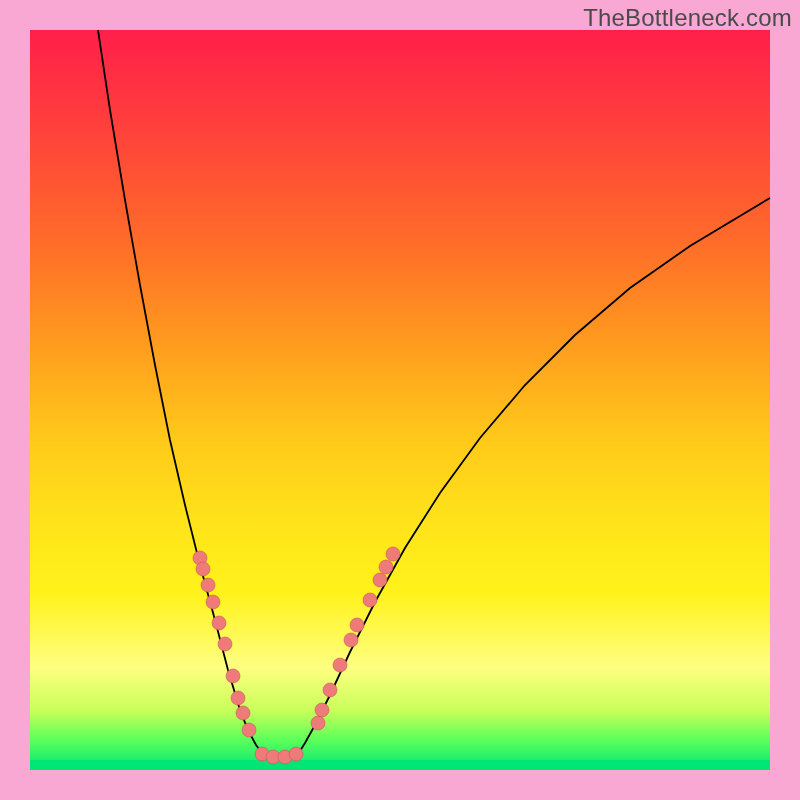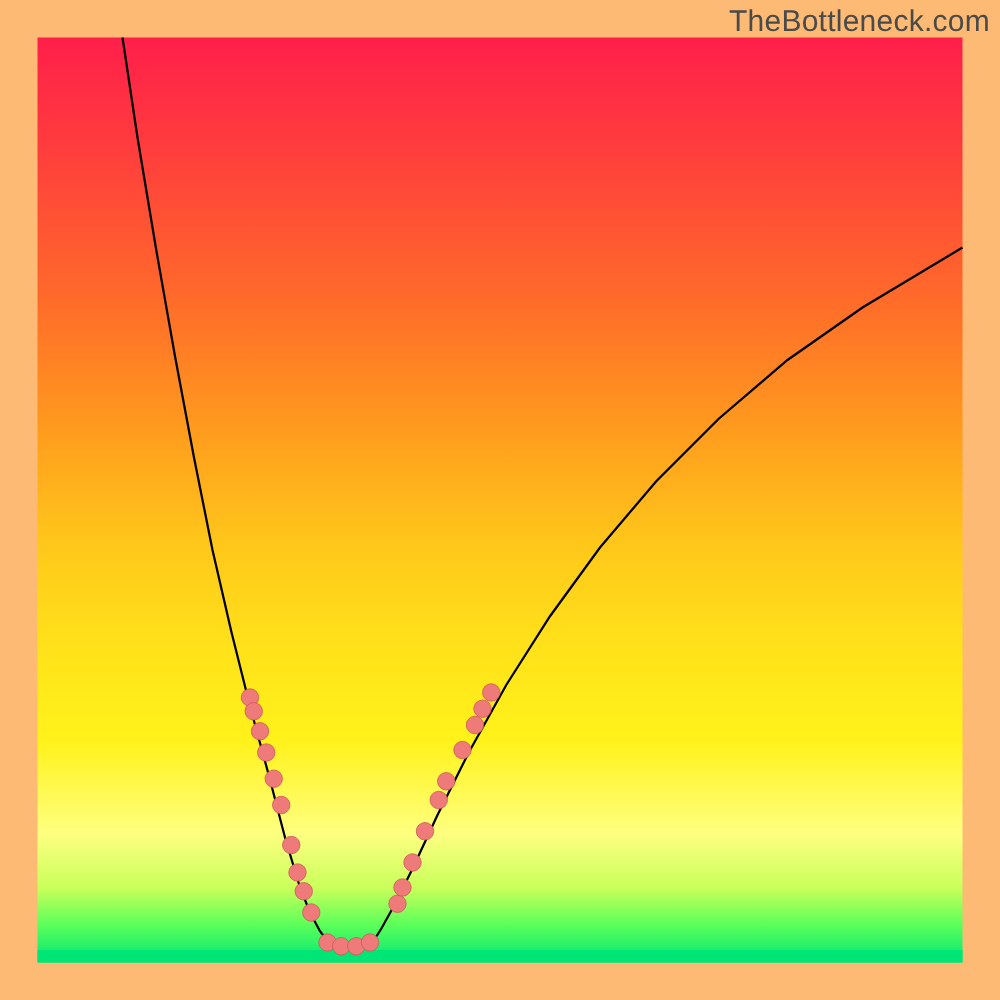--- a/index.html
+++ b/index.html
@@ -8,21 +8,21 @@
     width: 800px;
     height: 800px;
     background: #000;
     font-family: Arial, Helvetica, sans-serif;
     overflow: hidden;
   }
   .stage {
     position: relative;
     width: 800px;
     height: 800px;
-    background: #fdba74;
+    background: #f9a8d4;
   }
   .plot {
     position: absolute;
     left: 30px;
     top: 30px;
     width: 740px;
     height: 740px;
     background: linear-gradient(to bottom,
       #ff1f4a 0%,
       #ff3d3d 12%,

